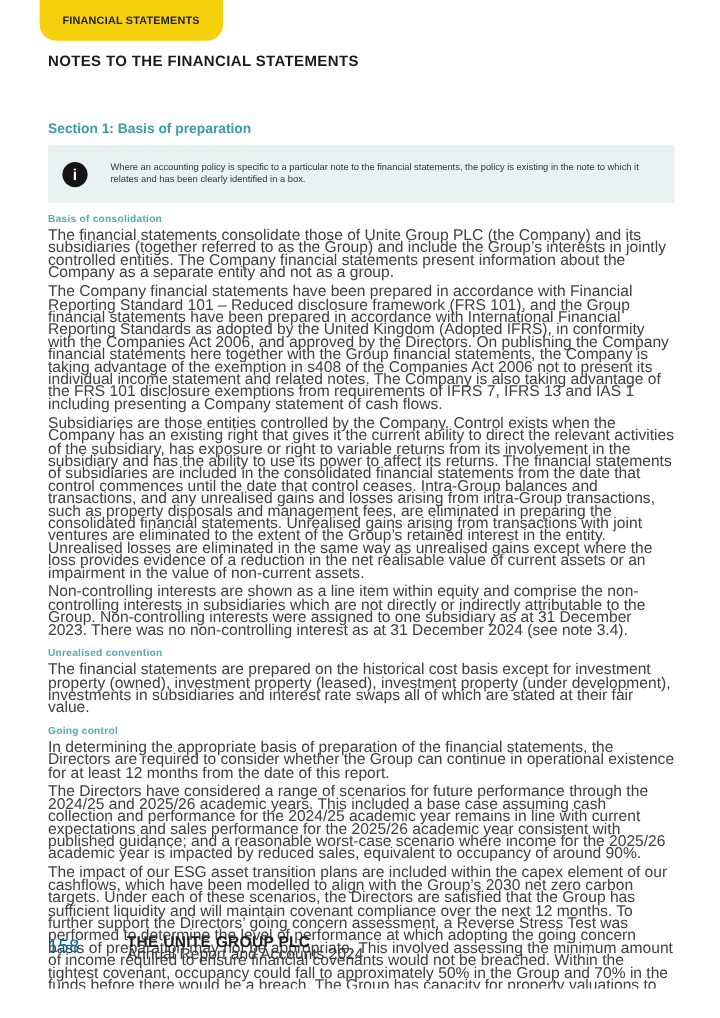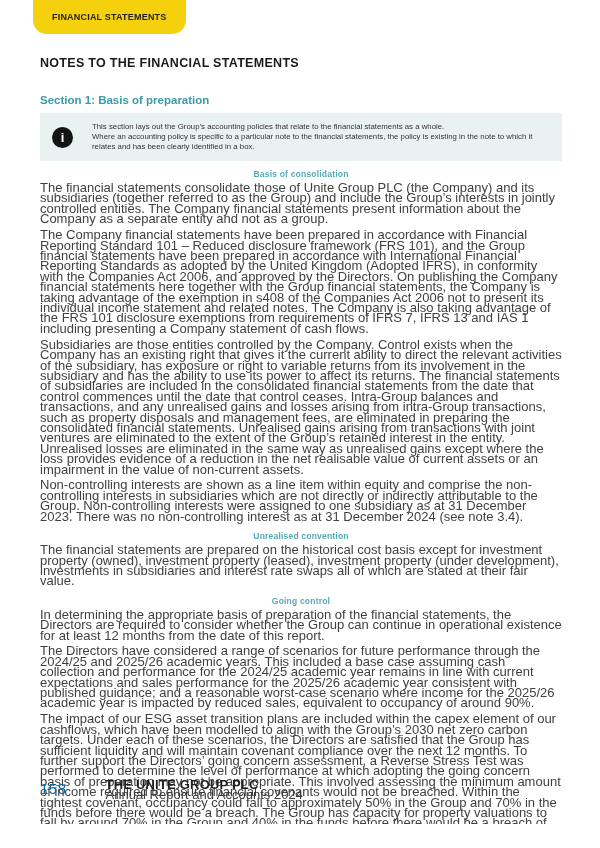--- a/index.html
+++ b/index.html
@@ -16,25 +16,25 @@
     height:34px;
     background:#F5D10D;
     border-radius:0 0 14px 14px;
     display:flex; align-items:center;
     padding:0 19px;
   }
   .tab span {
     font-size:9px; font-weight:bold; color:#1F1F1C; letter-spacing:0.2px;
   }
   .page-title {
-    margin:56px 40px 0;
+    margin:44px 40px 0;
     font-size:12.5px; font-weight:bold; color:#1A1A1A; letter-spacing:0.3px;
   }
   .section-heading {
-    margin:24px 40px 0;
+    margin:44px 40px 0;
     font-size:11.5px; font-weight:bold; color:#3B9BA6;
   }
   .infobox {
     margin:7px 38px 0 40px;
     background:#E9F1F1;
     display:flex; align-items:center;
     padding:8px 14px 8px 12px;
     min-height:48px;
   }
   .info-icon {
@@ -43,21 +43,21 @@
     font-size:13px; font-weight:bold; font-style:normal;
     display:flex; align-items:center; justify-content:center;
     margin-right:19px; flex-shrink:0;
   }
   .infobox-text {
     font-size:7.8px; line-height:10px; color:#333333;
   }
   .content { margin:0 38px 0 40px; }
   .subheading {
     margin:9px 0 4px;
-    font-size:8.5px; font-weight:bold; color:#54AAB4; letter-spacing:0.2px;text-align:center;
+    font-size:8.5px; font-weight:bold; color:#54AAB4; letter-spacing:0.2px;
   }
   .subheading.first { margin-top:8px; }
   p.body {
     margin:0 0 5.5px;
     font-size:13px; line-height:10.4px; color:#3F3F3F;
   }
   footer {
     position:absolute; left:40px; bottom:24px;
     display:flex; align-items:flex-start;
   }
@@ -76,21 +76,20 @@
     <span>FINANCIAL STATEMENTS</span>
   </div>
 
   <h1 class="page-title">NOTES TO THE FINANCIAL STATEMENTS</h1>
 
   <h2 class="section-heading">Section 1: Basis of preparation</h2>
 
   <div class="infobox">
     <span class="info-icon">i</span>
     <div class="infobox-text">
-      <div>This section lays out the Group’s accounting policies that relate to the financial statements as a whole.</div>
       <div>Where an accounting policy is specific to a particular note to the financial statements, the policy is existing in the note to which it relates and has been clearly identified in a box.</div>
     </div>
   </div>
 
   <div class="content">
 
     <h3 class="subheading first">Basis of consolidation</h3>
     <p class="body">The financial statements consolidate those of Unite Group PLC (the Company) and its subsidiaries (together referred to as the Group) and include the Group’s interests in jointly controlled entities. The Company financial statements present information about the Company as a separate entity and not as a group.</p>
     <p class="body">The Company financial statements have been prepared in accordance with Financial Reporting Standard 101 – Reduced disclosure framework (FRS 101), and the Group financial statements have been prepared in accordance with International Financial Reporting Standards as adopted by the United Kingdom (Adopted IFRS), in conformity with the Companies Act 2006, and approved by the Directors. On publishing the Company financial statements here together with the Group financial statements, the Company is taking advantage of the exemption in s408 of the Companies Act 2006 not to present its individual income statement and related notes. The Company is also taking advantage of the FRS 101 disclosure exemptions from requirements of IFRS 7, IFRS 13 and IAS 1 including presenting a Company statement of cash flows.</p>
     <p class="body">Subsidiaries are those entities controlled by the Company. Control exists when the Company has an existing right that gives it the current ability to direct the relevant activities of the subsidiary, has exposure or right to variable returns from its involvement in the subsidiary and has the ability to use its power to affect its returns. The financial statements of subsidiaries are included in the consolidated financial statements from the date that control commences until the date that control ceases. Intra-Group balances and transactions, and any unrealised gains and losses arising from intra-Group transactions, such as property disposals and management fees, are eliminated in preparing the consolidated financial statements. Unrealised gains arising from transactions with joint ventures are eliminated to the extent of the Group’s retained interest in the entity. Unrealised losses are eliminated in the same way as unrealised gains except where the loss provides evidence of a reduction in the net realisable value of current assets or an impairment in the value of non-current assets.</p>

